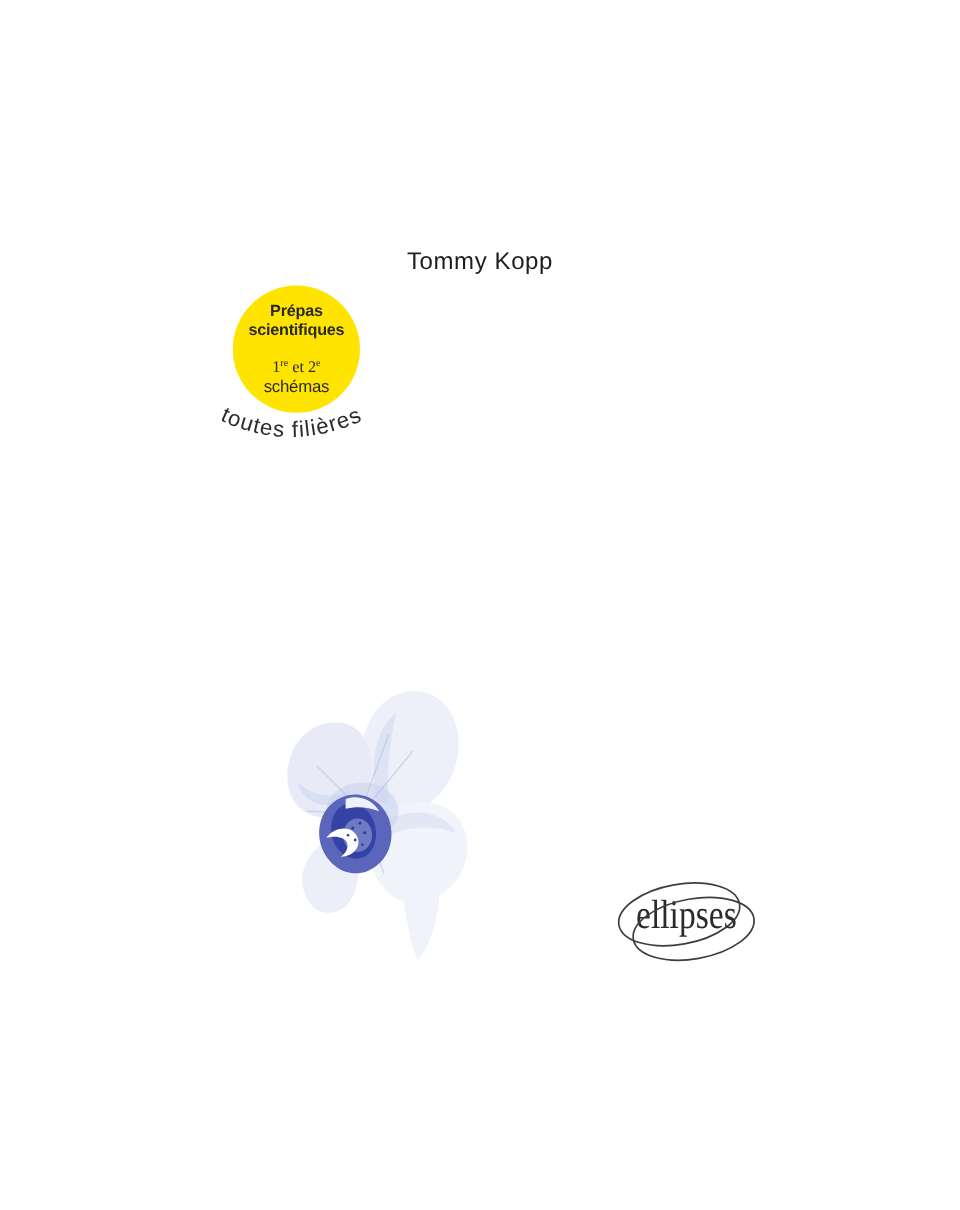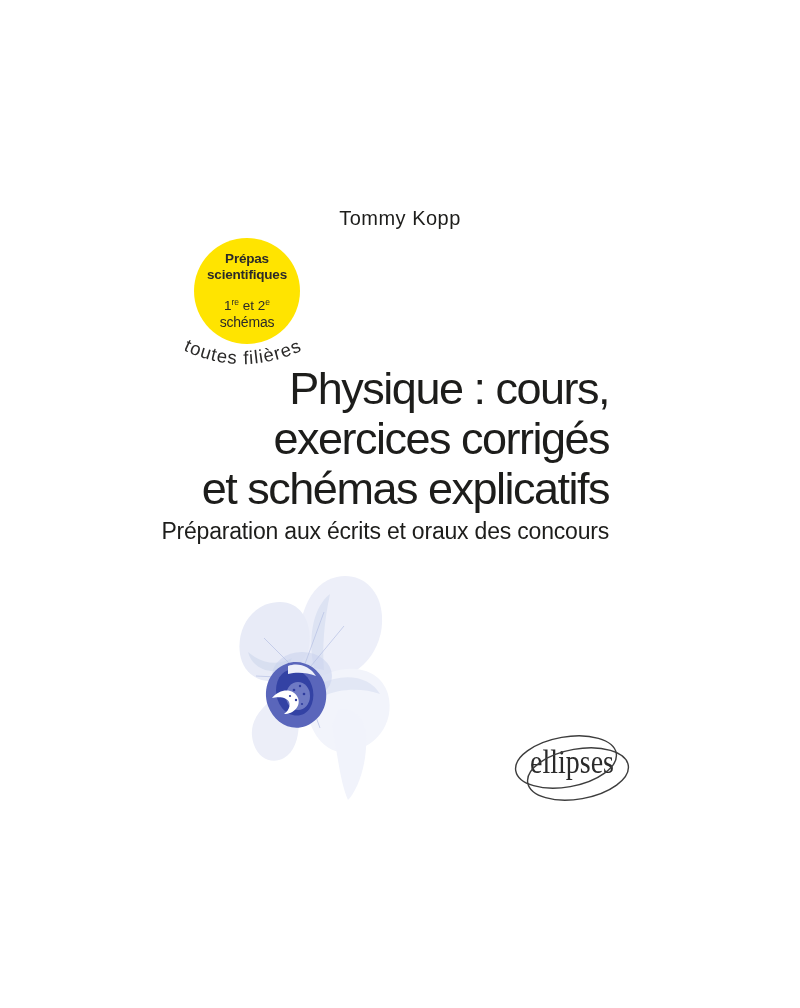--- a/index.html
+++ b/index.html
@@ -1,31 +1,31 @@
 <!DOCTYPE html>
 <html><head>
 <meta charset="utf-8">
 <style>
   html,body{margin:0;padding:0;background:#ffffff;}
   .cover{
     position:relative;width:764px;height:1008px;background:#ffffff;overflow:hidden;
-    font-family:"Liberation Sans",sans-serif;color:#1d1d1b;
+    font-family:"Liberation Sans",sans-serif;color:#1d1d1b;padding-left:20px;
   }
   .author{
     position:absolute;top:207px;left:0;width:800px;text-align:center;
     font-size:20px;letter-spacing:0.5px;color:#1d1d1b;
   }
   .badge{
     position:absolute;left:194px;top:238px;width:106px;height:106px;border-radius:50%;
     display:flex;flex-direction:column;align-items:center;box-sizing:border-box;padding-top:13px;
     text-align:center;
   }
   .badge-line{font-size:13.5px;line-height:15.5px;letter-spacing:-0.2px;text-align:right;}
   .badge-bold{font-weight:bold;}
-  .badge-years{font-size:13.5px;line-height:16px;margin-top:12px;}
+  .badge-years{font-size:13.5px;line-height:16px;margin-top:12px;font-family:Liberation Serif, serif;}
   .badge-years sup{font-size:8.5px;vertical-align:5px;}
   .badge-annees{font-size:14px;line-height:16px;}
   .arc-svg{position:absolute;left:160px;top:320px;width:180px;height:75px;}
   .arc-text{font-family:"Liberation Sans",sans-serif;font-size:18.5px;letter-spacing:1px;}
   .title-block{
     position:absolute;top:364px;right:155px;text-align:right;white-space:nowrap;
   }
   .title-line{font-size:45px;line-height:50px;letter-spacing:-1.5px;color:#1d1d1b;}
   .subtitle{font-size:23px;line-height:28px;margin-top:3px;letter-spacing:-0.2px;color:#1d1d1b;}
   .flower{position:absolute;left:228px;top:568px;width:180px;height:235px;}
@@ -46,26 +46,20 @@
     <div class="badge-line badge-annees">schémas</div>
   </div>
 
   <svg class="arc-svg" viewBox="0 0 180 75" aria-hidden="true">
     <path id="arcPath" d="M23 30 Q88 61 155 24" fill="none" stroke="none"></path>
     <text class="arc-text" fill="#2b2a29">
       <textPath href="#arcPath">toutes filières</textPath>
     </text>
   </svg>
 
-  <div class="title-block">
-    <div class="title-line">Physique : cours,</div>
-    <div class="title-line">exercices corrigés</div>
-    <div class="title-line">et schémas explicatifs</div>
-    <div class="subtitle">Préparation aux écrits et oraux des concours</div>
-  </div>
 
   <svg class="flower" viewBox="0 0 180 235" aria-hidden="true">
     <path d="M74 106 C66 72 72 26 100 12 C126 0 152 16 154 48 C156 82 132 110 98 114 Z" fill="#edeff9"></path>
     <path d="M86 100 C80 72 84 40 102 26 C96 54 94 80 96 102 Z" fill="#dde3f3"></path>
     <path d="M84 114 C116 92 152 98 160 126 C168 156 146 182 118 184 C94 186 78 158 78 132 Z" fill="#f2f4fb"></path>
     <path d="M92 116 C116 104 142 108 152 126 C136 120 112 120 96 128 Z" fill="#e2e7f5"></path>
     <path d="M66 104 C44 122 16 112 12 86 C8 58 26 34 52 34 C76 34 86 60 80 84 Z" fill="#e8ebf7"></path>
     <path d="M60 100 C42 108 24 100 20 84 C34 96 50 98 64 90 Z" fill="#d8dff0"></path>
     <path d="M58 124 C40 132 22 148 24 168 C26 188 42 198 56 190 C70 182 74 158 68 138 Z" fill="#eceef8"></path>
     <path d="M104 158 C110 188 112 214 120 232 C130 222 140 194 138 166 C136 146 120 138 110 142 Z" fill="#f1f3fb"></path>

